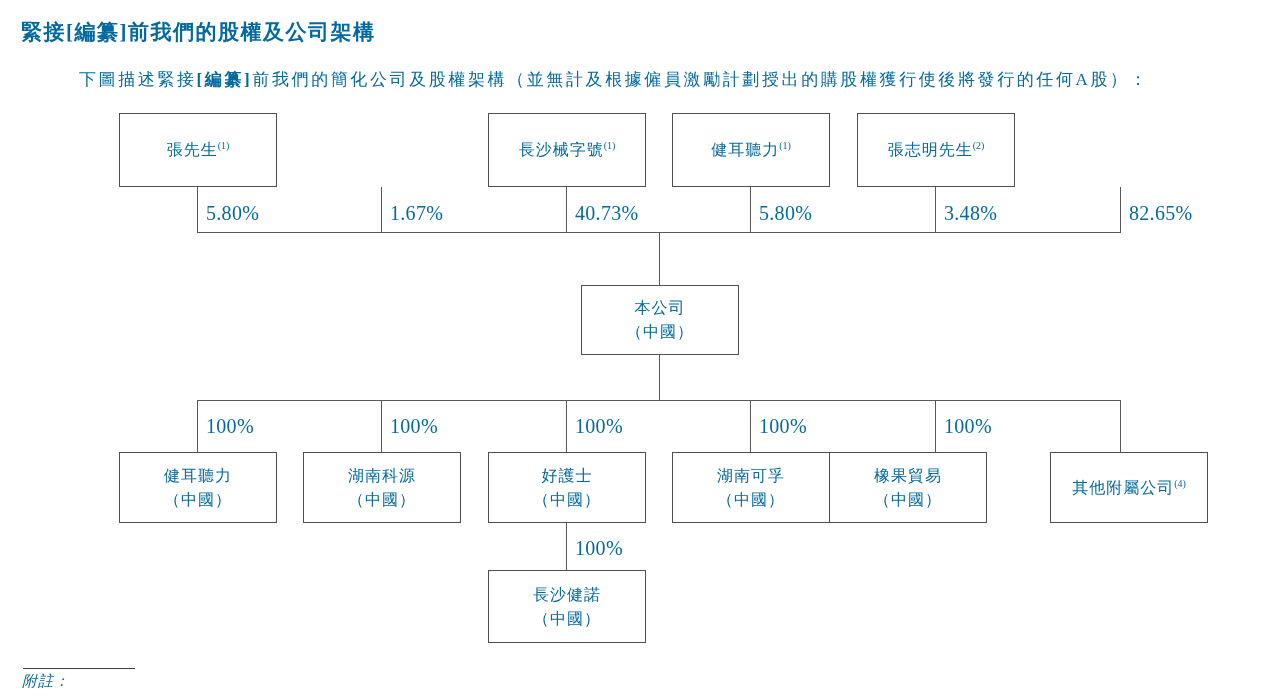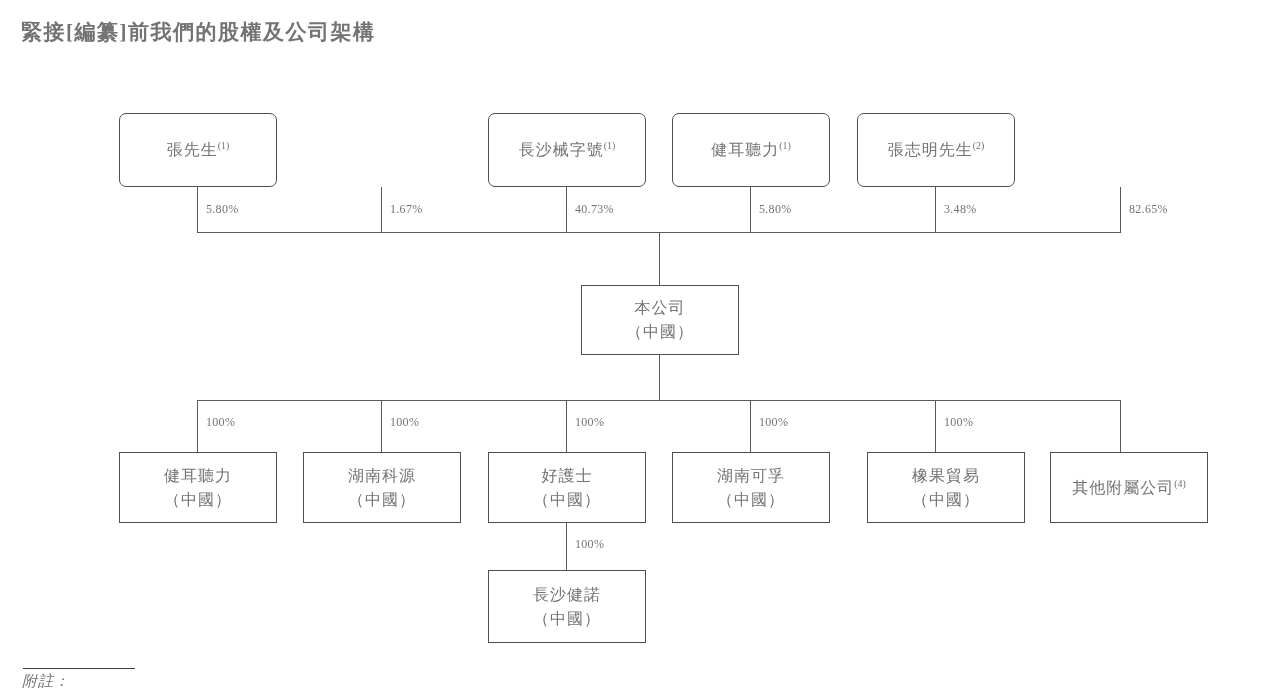--- a/index.html
+++ b/index.html
@@ -1,21 +1,21 @@
 <!DOCTYPE html>
 <html><head>
 <meta charset="utf-8">
 <style>
   html,body{margin:0;padding:0;background:#fff;}
   .page{
     position:relative;
     width:1268px;height:697px;
     background:#ffffff;
     font-family:"Liberation Serif", serif;
-    color:#737373;
+    color:#0369a1;
     overflow:hidden;
   }
   .title{
     position:absolute;left:21px;top:18px;margin:0;
     font-size:21px;font-weight:bold;letter-spacing:1.5px;
     white-space:nowrap;
   }
   .intro{
     position:absolute;left:79px;top:68px;margin:0;
     font-size:17px;letter-spacing:2.6px;
@@ -25,43 +25,44 @@
   .box{
     position:absolute;
     width:158px;
     border:1px solid #4e4f52;
     background:#fff;
     display:flex;align-items:center;justify-content:center;
     text-align:center;
     font-size:16px;line-height:1.5;letter-spacing:1px;
     box-sizing:border-box;
   }
-  .tbox{top:113px;height:74px;border-radius:7px;}
+  .tbox{top:113px;height:74px;}
   .sbox{top:452px;height:71px;}
   .box sup{font-size:10px;letter-spacing:0;line-height:0;}
   .vl{position:absolute;width:1px;background:#58595b;}
   .hl{position:absolute;height:1px;background:#58595b;}
   .pct{
     position:absolute;
-    font-size:12px;letter-spacing:0.3px;
+    font-size:20px;letter-spacing:0.3px;
     white-space:nowrap;
   }
   .footrule{position:absolute;left:23px;top:668px;width:112px;height:1px;background:#3f3f41;}
   .notes{
     position:absolute;left:22px;top:672px;margin:0;
     font-style:italic;font-size:15px;letter-spacing:1px;
   }
 </style>
 </head>
 <body>
 
 <div class="page">
 
   <h1 class="title"><span>緊接</span><span class="red">[編纂]</span><span>前我們的股權及公司架構</span></h1>
 
+  <p class="intro"><span>下圖描述緊接</span><span class="red">[編纂]</span><span>前我們的簡化公司及股權架構（並無計及根據僱員激勵計劃授出的購股權獲行使後將發行的任何A股）：</span></p>
 
   <div class="box tbox" style="left:119px">
     <span><span>張先生</span><sup>(1)</sup></span>
   </div>
   <div class="box tbox" style="left:488px">
     <span><span>長沙械字號</span><sup>(1)</sup></span>
   </div>
   <div class="box tbox" style="left:672px">
     <span><span>健耳聽力</span><sup>(1)</sup></span>
   </div>
@@ -109,21 +110,21 @@
   </div>
   <div class="box sbox" style="left:303px">
     <span><span>湖南科源</span><br><span>（中國）</span></span>
   </div>
   <div class="box sbox" style="left:488px">
     <span><span>好護士</span><br><span>（中國）</span></span>
   </div>
   <div class="box sbox" style="left:672px">
     <span><span>湖南可孚</span><br><span>（中國）</span></span>
   </div>
-  <div class="box sbox" style="left:867px">
+  <div class="box sbox" style="left:829px">
     <span><span>橡果貿易</span><br><span>（中國）</span></span>
   </div>
   <div class="box sbox" style="left:1050px">
     <span><span>其他附屬公司</span><sup>(4)</sup></span>
   </div>
 
   <div class="vl" style="left:566px;top:523px;height:47px"></div>
   <div class="pct" style="left:575px;top:537px">100%</div>
 
   <div class="box" style="left:488px;top:570px;height:73px">

